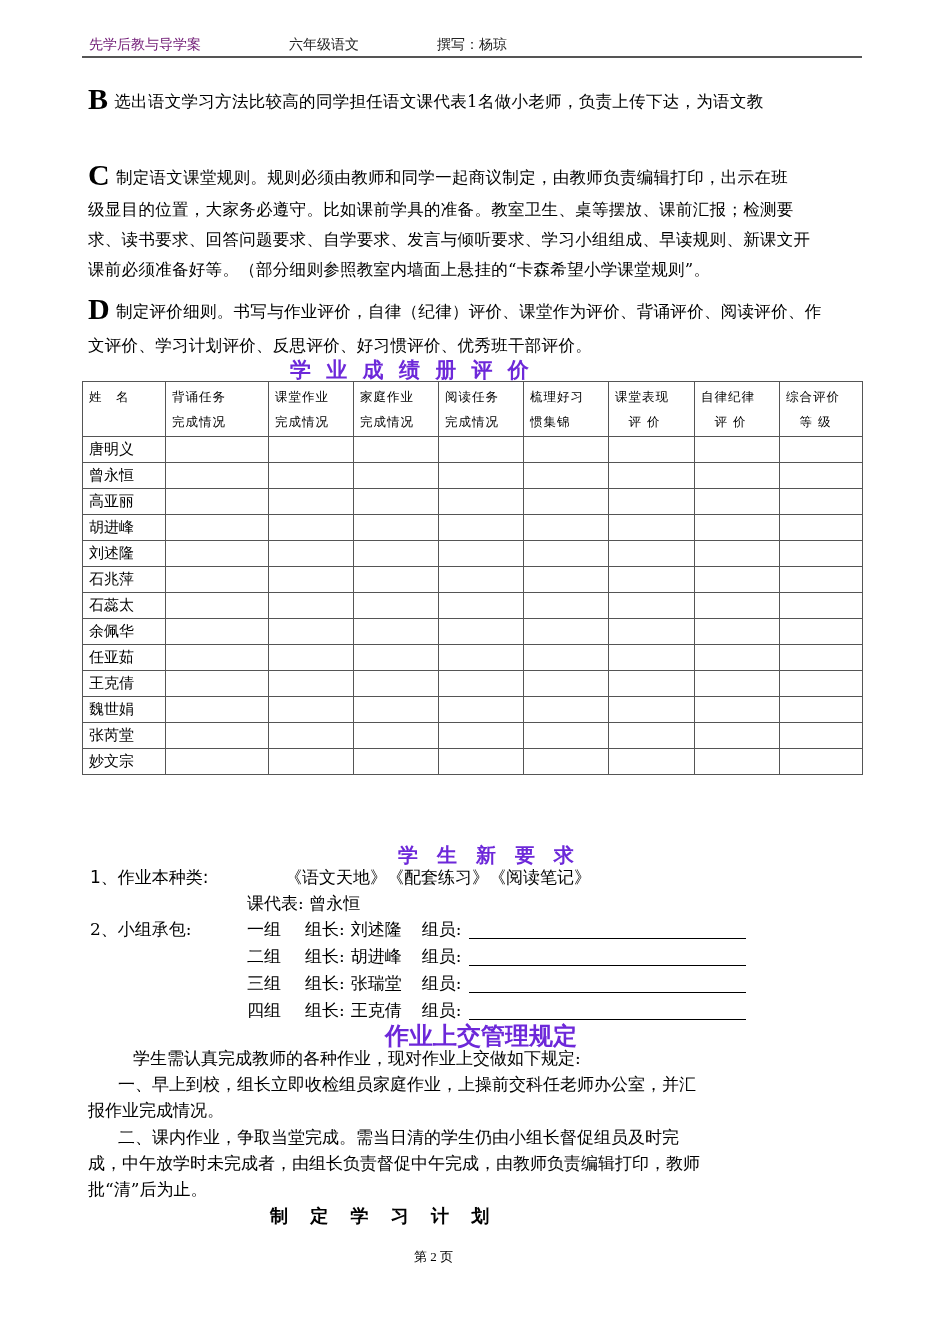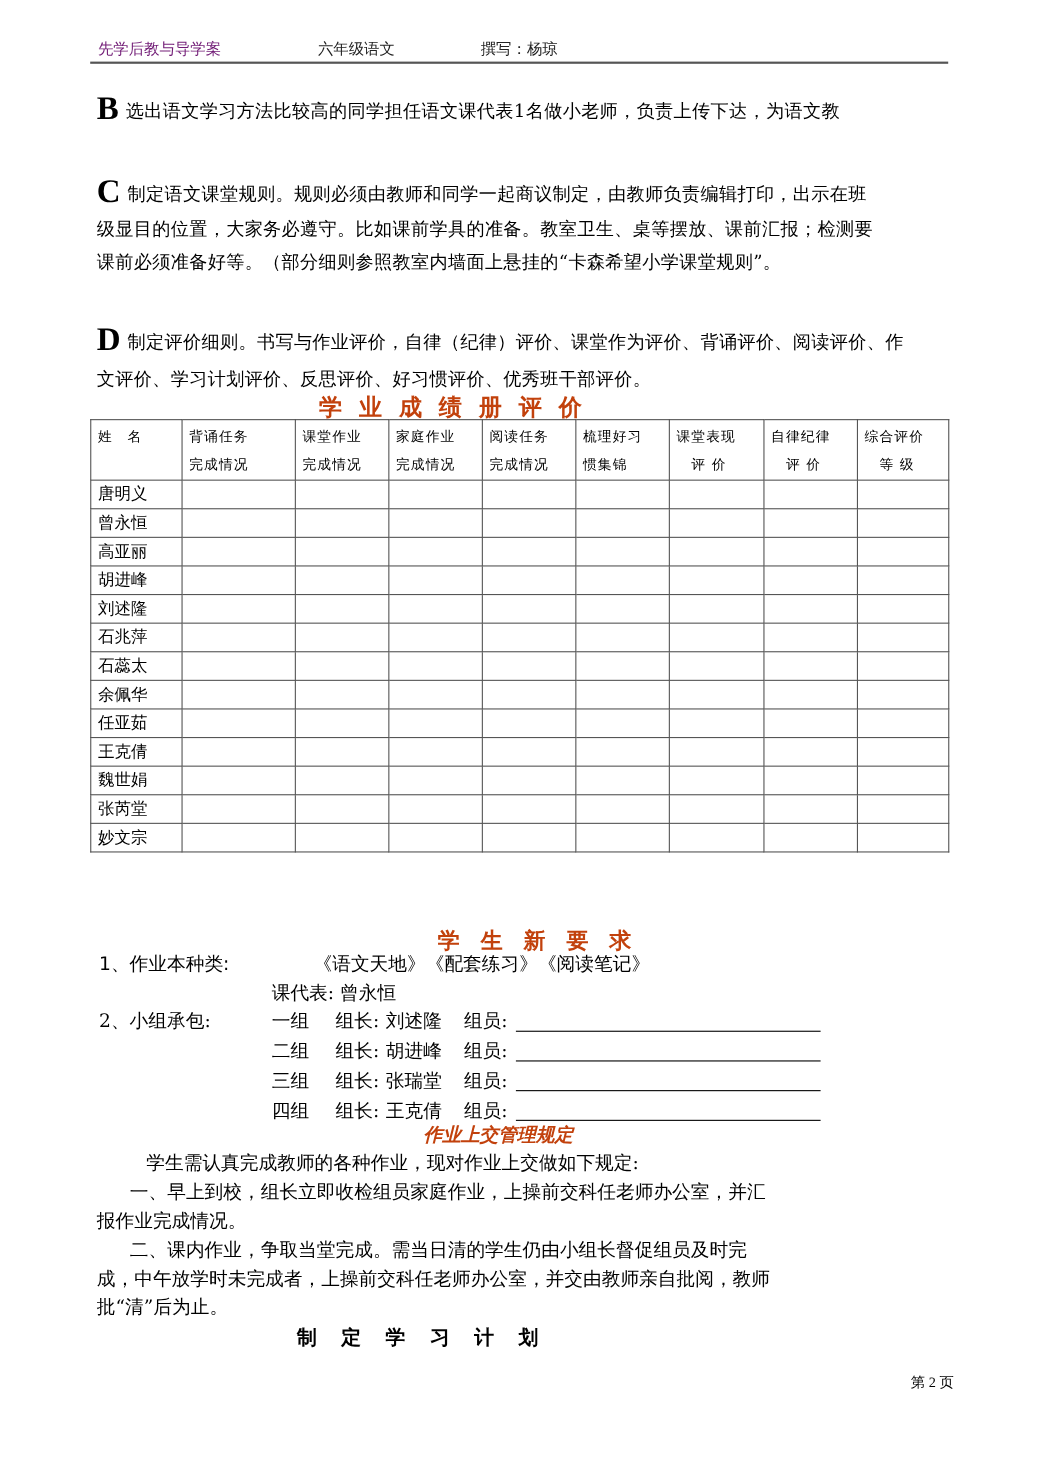--- a/index.html
+++ b/index.html
@@ -5,45 +5,46 @@
   html, body { margin:0; padding:0; background:#ffffff; }
   body { width:950px; height:1344px; position:relative; font-family:"DejaVu Serif", serif; color:#000; overflow:hidden; }
   .abs { position:absolute; }
   .header { left:82px; top:34px; width:780px; height:22px; border-bottom:2px solid #555; }
   .header span { position:absolute; top:2px; font-size:14px; font-family:"Liberation Serif", serif; }
   .h-left { left:7px; color:#701a75; }
   .h-mid { left:207px; color:#222; }
   .h-right { left:355px; color:#222; }
   .para { left:88px; width:775px; font-size:16.5px; line-height:30px; letter-spacing:0.3px; }
   .bigletter { font-family:"Liberation Serif", serif; font-weight:bold; font-size:30px; line-height:30px; vertical-align:-2px; margin-right:6px; }
-  .red-title { color:#c2410c; font-weight:bold; font-family:"DejaVu Sans", sans-serif; }
+  .red-title { color:#6d28d9; font-weight:bold; font-family:"DejaVu Sans", sans-serif; }
   table.grades { position:absolute; left:82px; top:381px; width:780px; border-collapse:collapse; table-layout:fixed; }
   table.grades td { border:1.5px solid #555; padding:0 6px; }
   table.grades tr.head td { height:52px; font-size:12.5px; line-height:25px; vertical-align:top; padding-top:2px; letter-spacing:1px; }
   table.grades tr.row td { height:25px; font-size:15px; line-height:25px; font-family:"DejaVu Sans", sans-serif; }
   .line16 { font-size:17px; line-height:27px; }
   .blank { display:inline-block; width:277px; border-bottom:1.5px solid #000; height:18px; vertical-align:-4px; }
-  .footer { left:0; width:867px; top:1248px; text-align:right; font-size:13px; font-family:"Liberation Serif", serif; }
+  .footer { left:0; width:867px; top:1248px; text-align:center; font-size:13px; font-family:"Liberation Serif", serif; }
 </style>
 </head>
 <body>
 
 <div class="abs header">
   <span class="h-left">先学后教与导学案</span>
   <span class="h-mid">六年级语文</span>
   <span class="h-right">撰写：杨琼</span>
 </div>
 
 <div class="abs para" style="top:84px;">
   <div><span class="bigletter">B</span><span>选出语文学习方法比较高的同学担任语文课代表1名做小老师，负责上传下达，为语文教</span></div>
 </div>
 
 <div class="abs para" style="top:160px;">
   <div><span class="bigletter">C</span><span>制定语文课堂规则。规则必须由教师和同学一起商议制定，由教师负责编辑打印，出示在班</span></div>
   <div style="margin-top:2px;">级显目的位置，大家务必遵守。比如课前学具的准备。教室卫生、桌等摆放、课前汇报；检测要</div>
+  <div>求、读书要求、回答问题要求、自学要求、发言与倾听要求、学习小组组成、早读规则、新课文开</div>
   <div>课前必须准备好等。（部分细则参照教室内墙面上悬挂的“卡森希望小学课堂规则”。</div>
 </div>
 
 <div class="abs para" style="top:294px;">
   <div><span class="bigletter">D</span><span>制定评价细则。书写与作业评价，自律（纪律）评价、课堂作为评价、背诵评价、阅读评价、作</span></div>
   <div style="margin-top:4px;">文评价、学习计划评价、反思评价、好习惯评价、优秀班干部评价。</div>
 </div>
 
 <div class="abs red-title" style="left:290px; top:356px; font-size:21px; letter-spacing:4px;">学 业 成 绩 册 评 价</div>
 
@@ -253,24 +254,24 @@
 <div class="abs line16" style="left:247px; top:890px;">课代表: 曾永恒</div>
 
 <div class="abs line16" style="left:90px; top:916px;">2、小组承包:</div>
 <div id="groups">
     <div class="abs line16" style="left: 247px; top: 916px;"><span>一组</span><span style="margin-left:24px">组长:</span><span style="margin-left:6px">刘述隆</span><span style="margin-left:20px">组员:</span><span class="blank" style="margin-left:8px"></span></div>
     <div class="abs line16" style="left: 247px; top: 943px;"><span>二组</span><span style="margin-left:24px">组长:</span><span style="margin-left:6px">胡进峰</span><span style="margin-left:20px">组员:</span><span class="blank" style="margin-left:8px"></span></div>
     <div class="abs line16" style="left: 247px; top: 970px;"><span>三组</span><span style="margin-left:24px">组长:</span><span style="margin-left:6px">张瑞堂</span><span style="margin-left:20px">组员:</span><span class="blank" style="margin-left:8px"></span></div>
     <div class="abs line16" style="left: 247px; top: 997px;"><span>四组</span><span style="margin-left:24px">组长:</span><span style="margin-left:6px">王克倩</span><span style="margin-left:20px">组员:</span><span class="blank" style="margin-left:8px"></span></div>
   </div>
 
-<div class="abs red-title" style="left:385px; top:1020px; font-size:17px;font-style:italic;">作业上交管理规定</div>
+<div class="abs red-title" style="left:385px; top:1020px; font-size:24px;">作业上交管理规定</div>
 
 <div class="abs line16" style="left:133px; top:1045px;">学生需认真完成教师的各种作业，现对作业上交做如下规定:</div>
 <div class="abs line16" style="left:118px; top:1071px;">一、早上到校，组长立即收检组员家庭作业，上操前交科任老师办公室，并汇</div>
 <div class="abs line16" style="left:88px; top:1097px;">报作业完成情况。</div>
 <div class="abs line16" style="left:118px; top:1124px;">二、课内作业，争取当堂完成。需当日清的学生仍由小组长督促组员及时完</div>
-<div class="abs line16" style="left:88px; top:1150px;">成，中午放学时未完成者，上操前交科任老师办公室，并交由教师亲自批阅，教师</div>
+<div class="abs line16" style="left:88px; top:1150px;">成，中午放学时未完成者，由组长负责督促中午完成，由教师负责编辑打印，教师</div>
 <div class="abs line16" style="left:88px; top:1176px;">批“清”后为止。</div>
 
 <div class="abs" style="left:270px; top:1204px; font-size:18px; font-weight:bold; letter-spacing:8px; font-family:'DejaVu Sans', sans-serif;">制 定 学 习 计 划</div>
 
 <div class="abs footer">第 2 页</div>
 
 </body></html>

